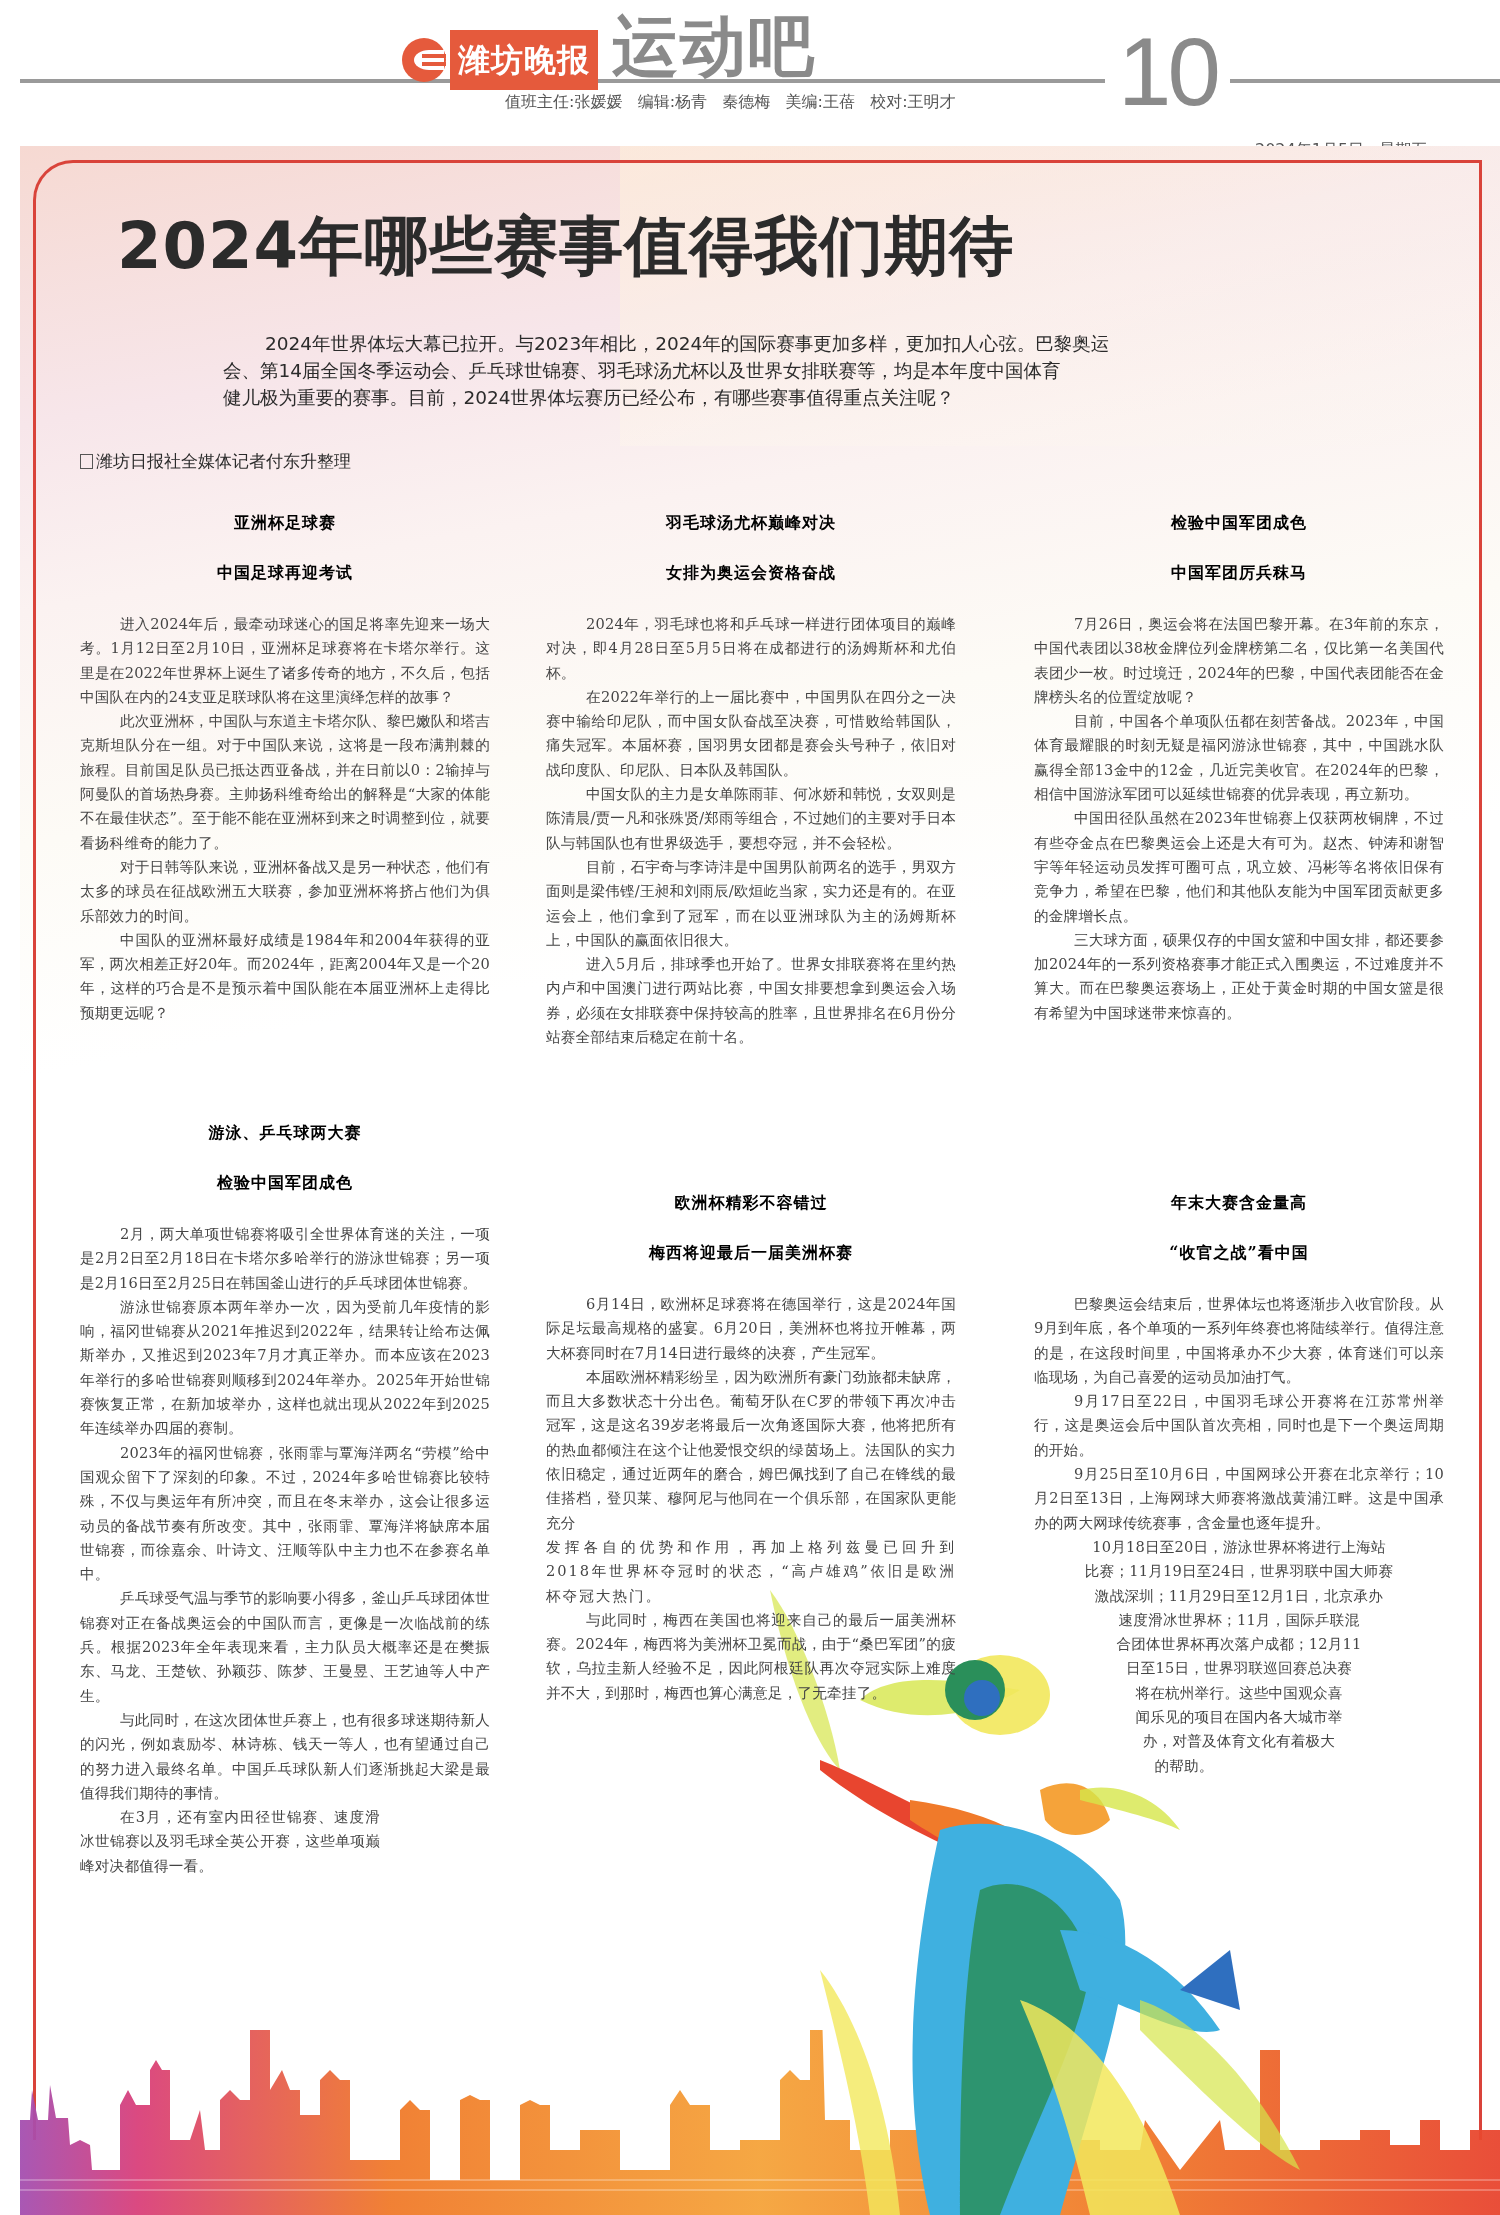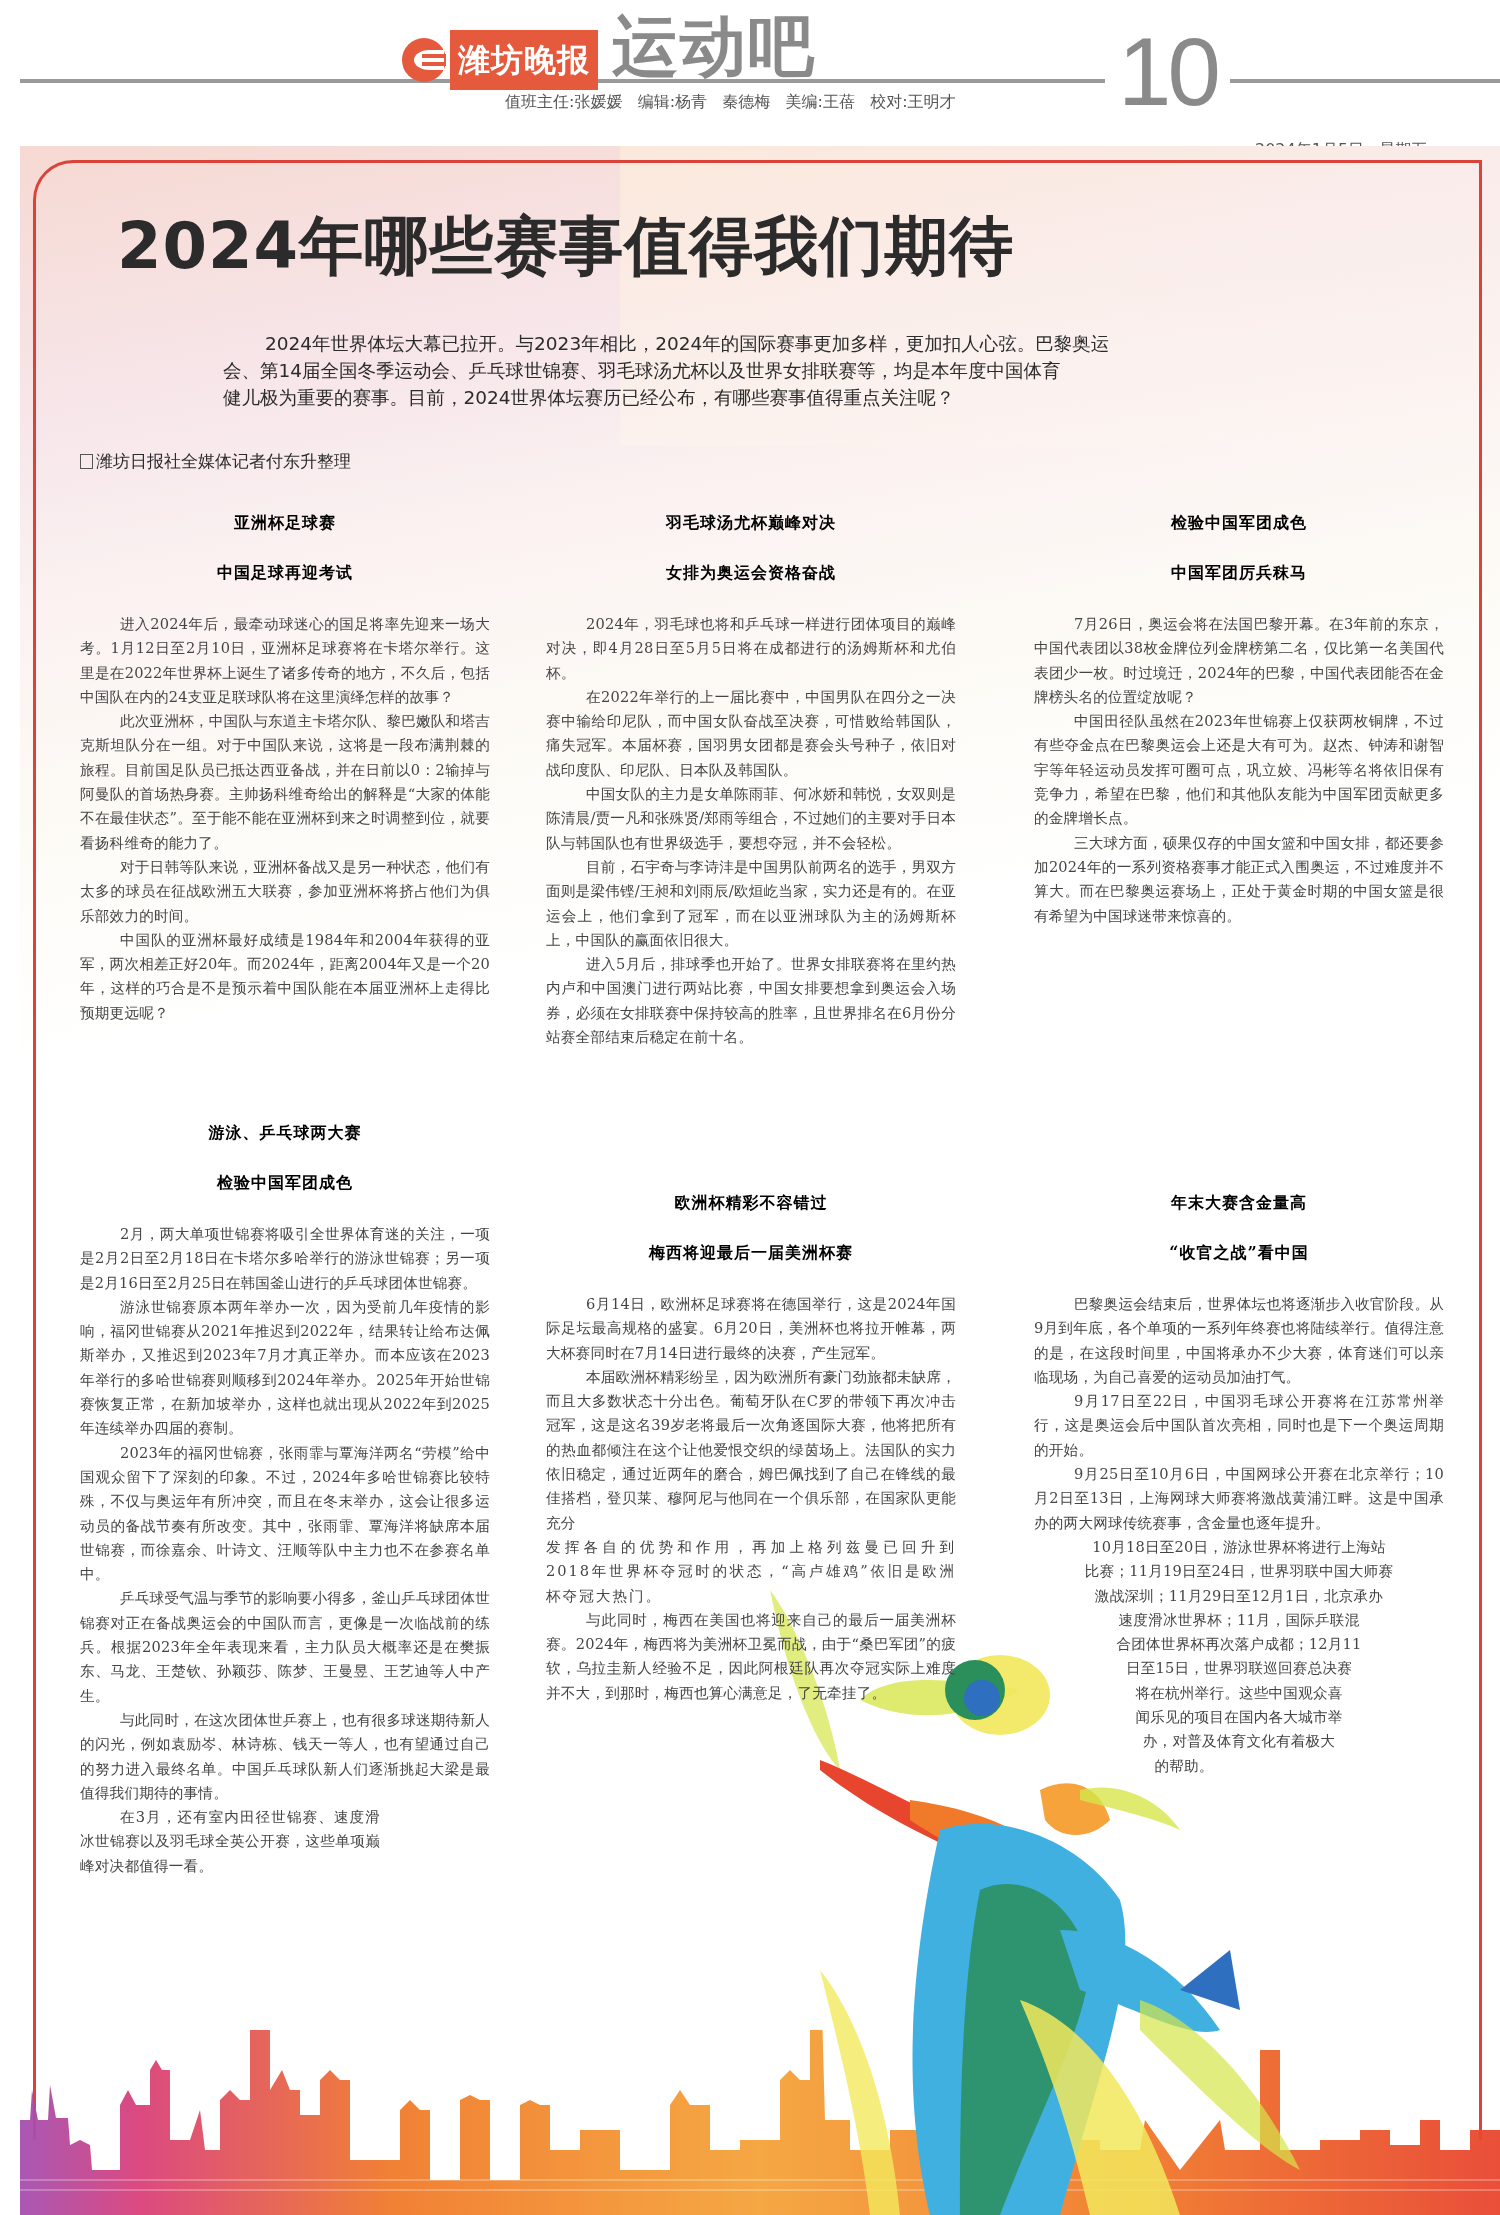--- a/index.html
+++ b/index.html
@@ -165,20 +165,21 @@
   <p class="para narrow-190" style="text-indent:0">发挥各自的优势和作用，再加上格列兹曼已回升到2018年世界杯夺冠时的状态，“高卢雄鸡”依旧是欧洲杯夺冠大热门。</p>
   <p class="para narrow-240">与此同时，梅西在美国也将迎来自己的最后一届美洲杯赛。2024年，梅西将为美洲杯卫冕而战，由于“桑巴军团”的疲软，乌拉圭新人经验不足，因此阿根廷队再次夺冠实际上难度并不大，到那时，梅西也算心满意足，了无牵挂了。</p>
 </section>
 
 <section class="col col-3" style="top:498px;">
   <div class="sec-titles">
     <h2 class="sec-title">检验中国军团成色</h2>
     <h3 class="sec-title">中国军团厉兵秣马</h3>
   </div>
   <p class="para">7月26日，奥运会将在法国巴黎开幕。在3年前的东京，中国代表团以38枚金牌位列金牌榜第二名，仅比第一名美国代表团少一枚。时过境迁，2024年的巴黎，中国代表团能否在金牌榜头名的位置绽放呢？</p>
+  <p class="para">目前，中国各个单项队伍都在刻苦备战。2023年，中国体育最耀眼的时刻无疑是福冈游泳世锦赛，其中，中国跳水队赢得全部13金中的12金，几近完美收官。在2024年的巴黎，相信中国游泳军团可以延续世锦赛的优异表现，再立新功。</p>
   <p class="para">中国田径队虽然在2023年世锦赛上仅获两枚铜牌，不过有些夺金点在巴黎奥运会上还是大有可为。赵杰、钟涛和谢智宇等年轻运动员发挥可圈可点，巩立姣、冯彬等名将依旧保有竞争力，希望在巴黎，他们和其他队友能为中国军团贡献更多的金牌增长点。</p>
   <p class="para">三大球方面，硕果仅存的中国女篮和中国女排，都还要参加2024年的一系列资格赛事才能正式入围奥运，不过难度并不算大。而在巴黎奥运赛场上，正处于黄金时期的中国女篮是很有希望为中国球迷带来惊喜的。</p>
 </section>
 
 <section class="col col-3" style="top:1178px;">
   <div class="sec-titles">
     <h2 class="sec-title">年末大赛含金量高</h2>
     <h3 class="sec-title">“收官之战”看中国</h3>
   </div>
   <p class="para">巴黎奥运会结束后，世界体坛也将逐渐步入收官阶段。从9月到年底，各个单项的一系列年终赛也将陆续举行。值得注意的是，在这段时间里，中国将承办不少大赛，体育迷们可以亲临现场，为自己喜爱的运动员加油打气。</p>

